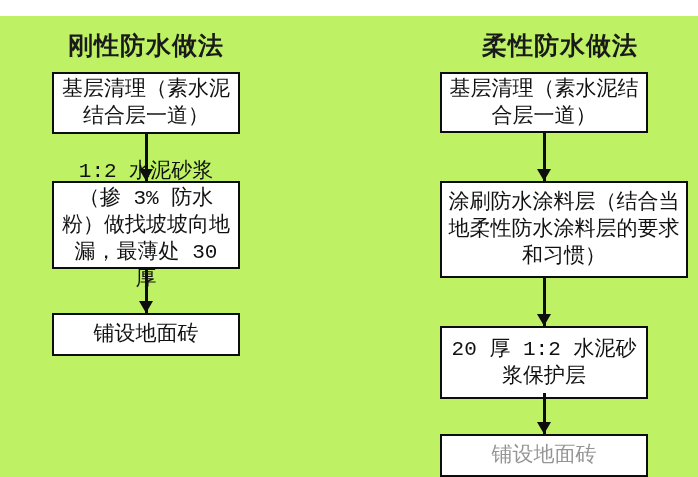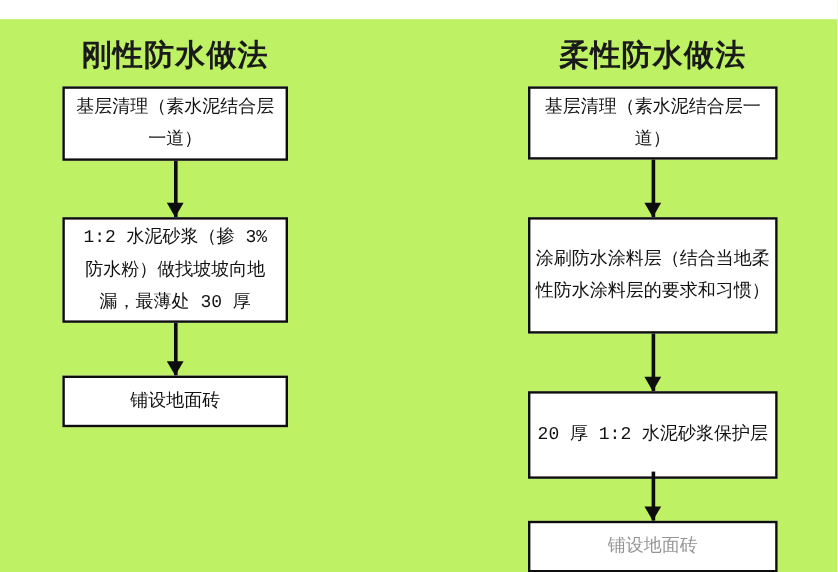--- a/index.html
+++ b/index.html
@@ -32,21 +32,21 @@
   .node {
     position: absolute;
     box-sizing: border-box;
     border: 2px solid #0d0d0d;
     background: #ffffff;
     display: flex;
     align-items: center;
     justify-content: center;
     text-align: center;
     padding: 3px 4px;
-    font-size: 15px;
+    font-size: 21px;
     line-height: 27px;
     color: #111111;
   }
   .node .node-text {
     display: block;
     width: 100%;
   }
 
   .node.faded .node-text {
     color: #3d3d3d;
@@ -98,32 +98,32 @@
 
   <div class="connector" style="left:146px; top:253px;">
     <div class="stem" style="height:44px;"></div>
     <div class="head" style="top:32px;"></div>
   </div>
 
   <div class="node" style="left:52px; top:297px; width:188px; height:43px;">
     <span class="node-text">铺设地面砖</span>
   </div>
 
-  <div class="column-title" style="left:440px; top:18px; width:208px;">柔性防水做法</div>
+  <div class="column-title" style="left:456px; top:18px; width:208px;">柔性防水做法</div>
 
   <div class="node" style="left:440px; top:56px; width:208px; height:61px;">
     <span class="node-text">基层清理（素水泥结合层一道）</span>
   </div>
 
   <div class="connector" style="left:544px; top:117px;">
     <div class="stem" style="height:48px;"></div>
     <div class="head" style="top:36px;"></div>
   </div>
 
-  <div class="node" style="left:440px; top:165px; width:208px; height:97px;">
+  <div class="node" style="left:440px; top:165px; width:248px; height:97px;">
     <span class="node-text">涂刷防水涂料层（结合当地柔性防水涂料层的要求和习惯）</span>
   </div>
 
   <div class="connector" style="left:544px; top:262px;">
     <div class="stem" style="height:48px;"></div>
     <div class="head" style="top:36px;"></div>
   </div>
 
   <div class="node" style="left:440px; top:310px; width:208px; height:73px;">
     <span class="node-text">20 厚 1:2 水泥砂浆保护层</span>

